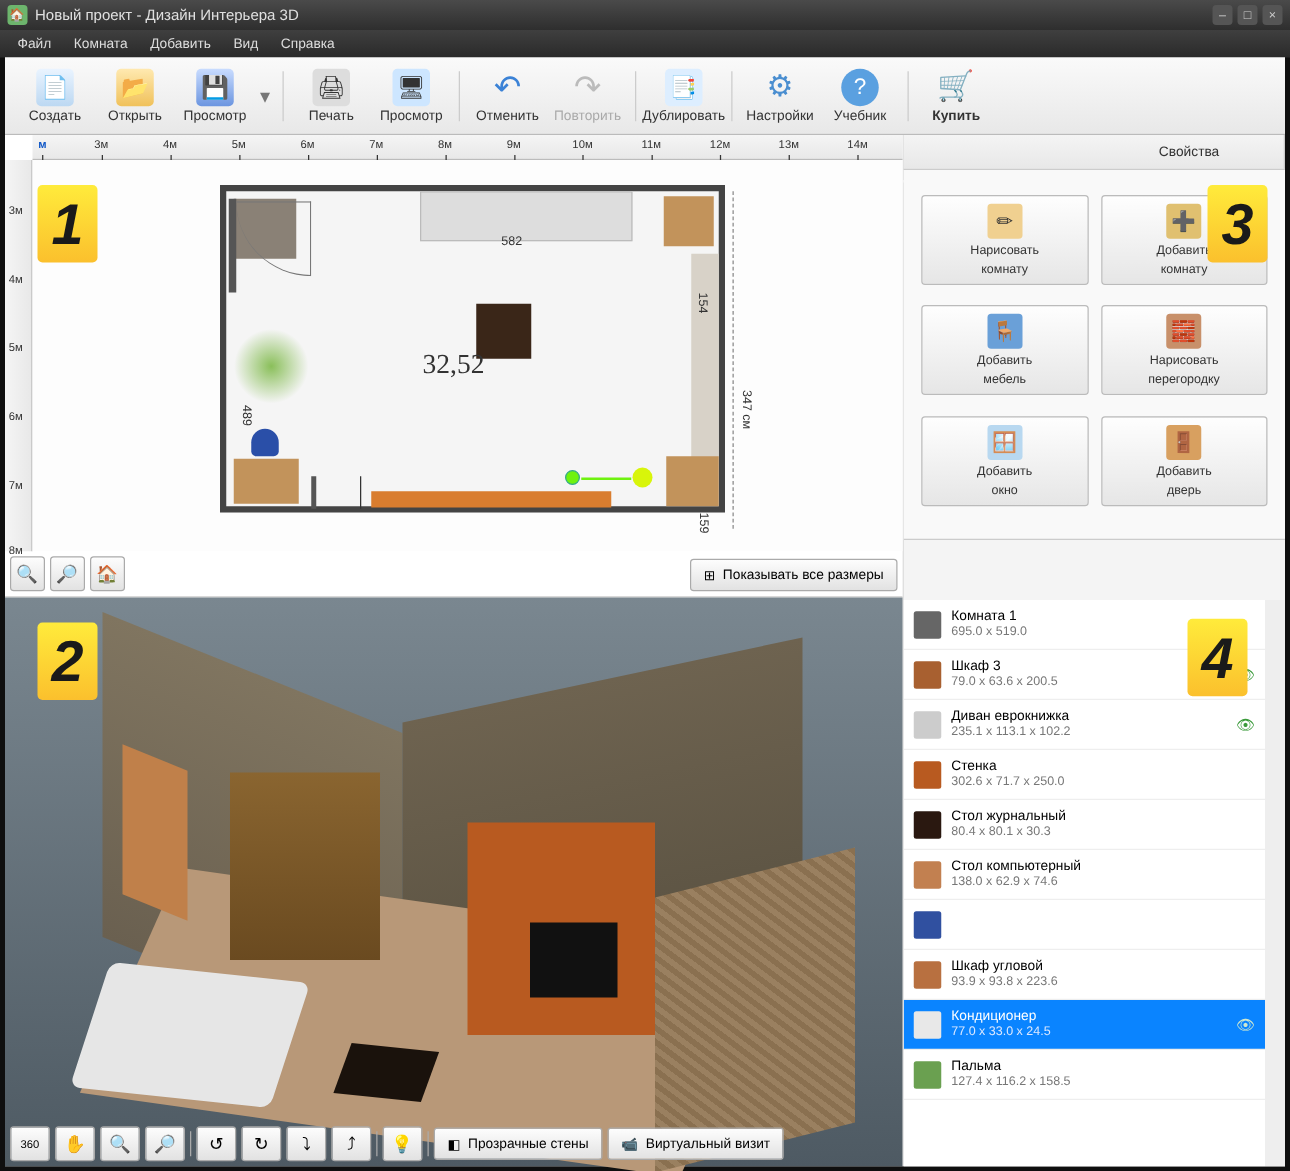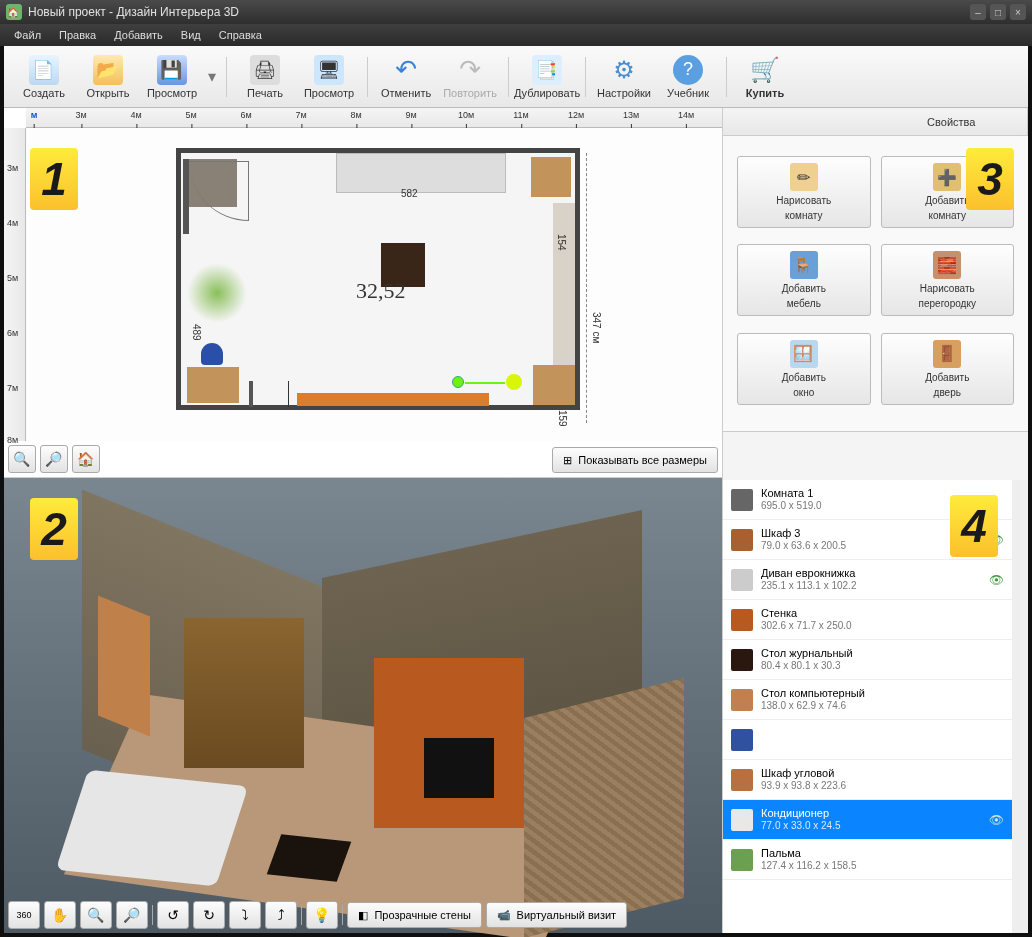--- a/index.html
+++ b/index.html
@@ -75,21 +75,21 @@
     <span>Новый проект - Дизайн Интерьера 3D</span>
     <div class="winctrls">
       <div class="winctrl">–</div>
       <div class="winctrl">□</div>
       <div class="winctrl">×</div>
     </div>
   </div>
 
   <div class="menubar">
     <div class="menuitem">Файл</div>
-    <div class="menuitem">Правка</div>
+    <div class="menuitem">Комната</div>
     <div class="menuitem">Добавить</div>
     <div class="menuitem">Вид</div>
     <div class="menuitem">Справка</div>
   </div>
 
   <div class="content">
 
     <div class="toolbar">
       <div class="tbtn">
           <div class="ticon" style="background:linear-gradient(#eaf4ff,#bcd8f2)">📄</div>
@@ -189,21 +189,21 @@
               <div style="position:absolute;left:68px;top:228px;width:40px;height:26px;border-right:1px solid #333"></div>
             </div>
             <span class="dim" style="left:375px;top:14px">582</span>
             <span class="dim" style="left:565px;top:138px;writing-mode:vertical-rl">347 см</span>
             <span class="dim" style="left:530px;top:60px;writing-mode:vertical-rl">154</span>
             <span class="dim" style="left:165px;top:150px;writing-mode:vertical-rl">489</span>
             <span class="dim" style="left:355px;top:288px">665</span>
             <span class="dim" style="left:250px;top:275px;writing-mode:vertical-rl">95</span>
             <span class="dim" style="left:531px;top:236px;writing-mode:vertical-rl">159</span>
             <span class="dim" style="left:563px;top:278px;writing-mode:vertical-rl">65 см</span>
-            <span class="roomarea" style="left:330px;top:150px">32,52</span>
+            <span class="roomarea" style="left:312px;top:150px">32,52</span>
             <div style="position:absolute;left:560px;top:25px;width:1px;height:270px;border-right:1px dashed #888"></div>
             <div class="greenknob"></div>
             <div class="greenknob2"></div>
           </div>
           <div class="ctrlbar">
             <div class="ctrlbtn">
                 <span>🔍</span>
               </div>
             <div class="ctrlbtn">
                 <span>🔎</span>

